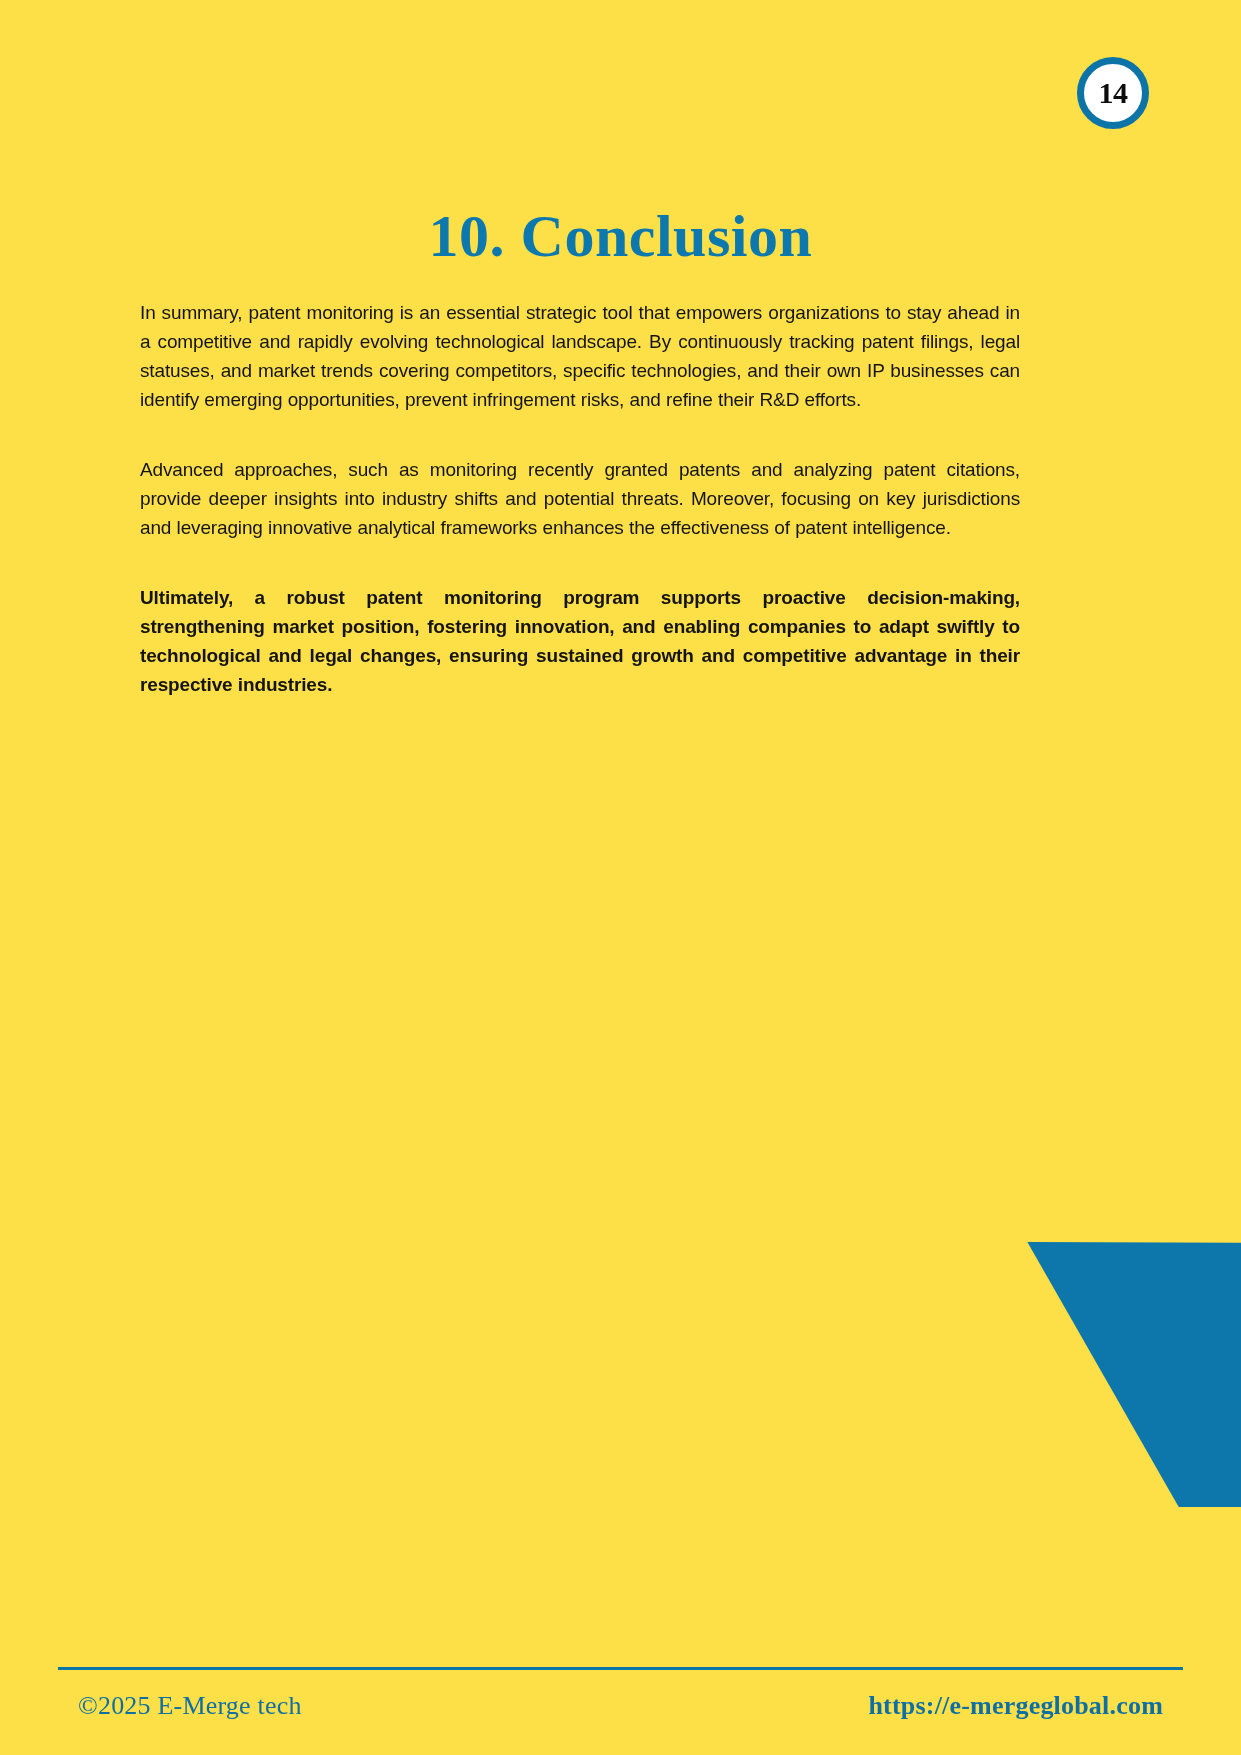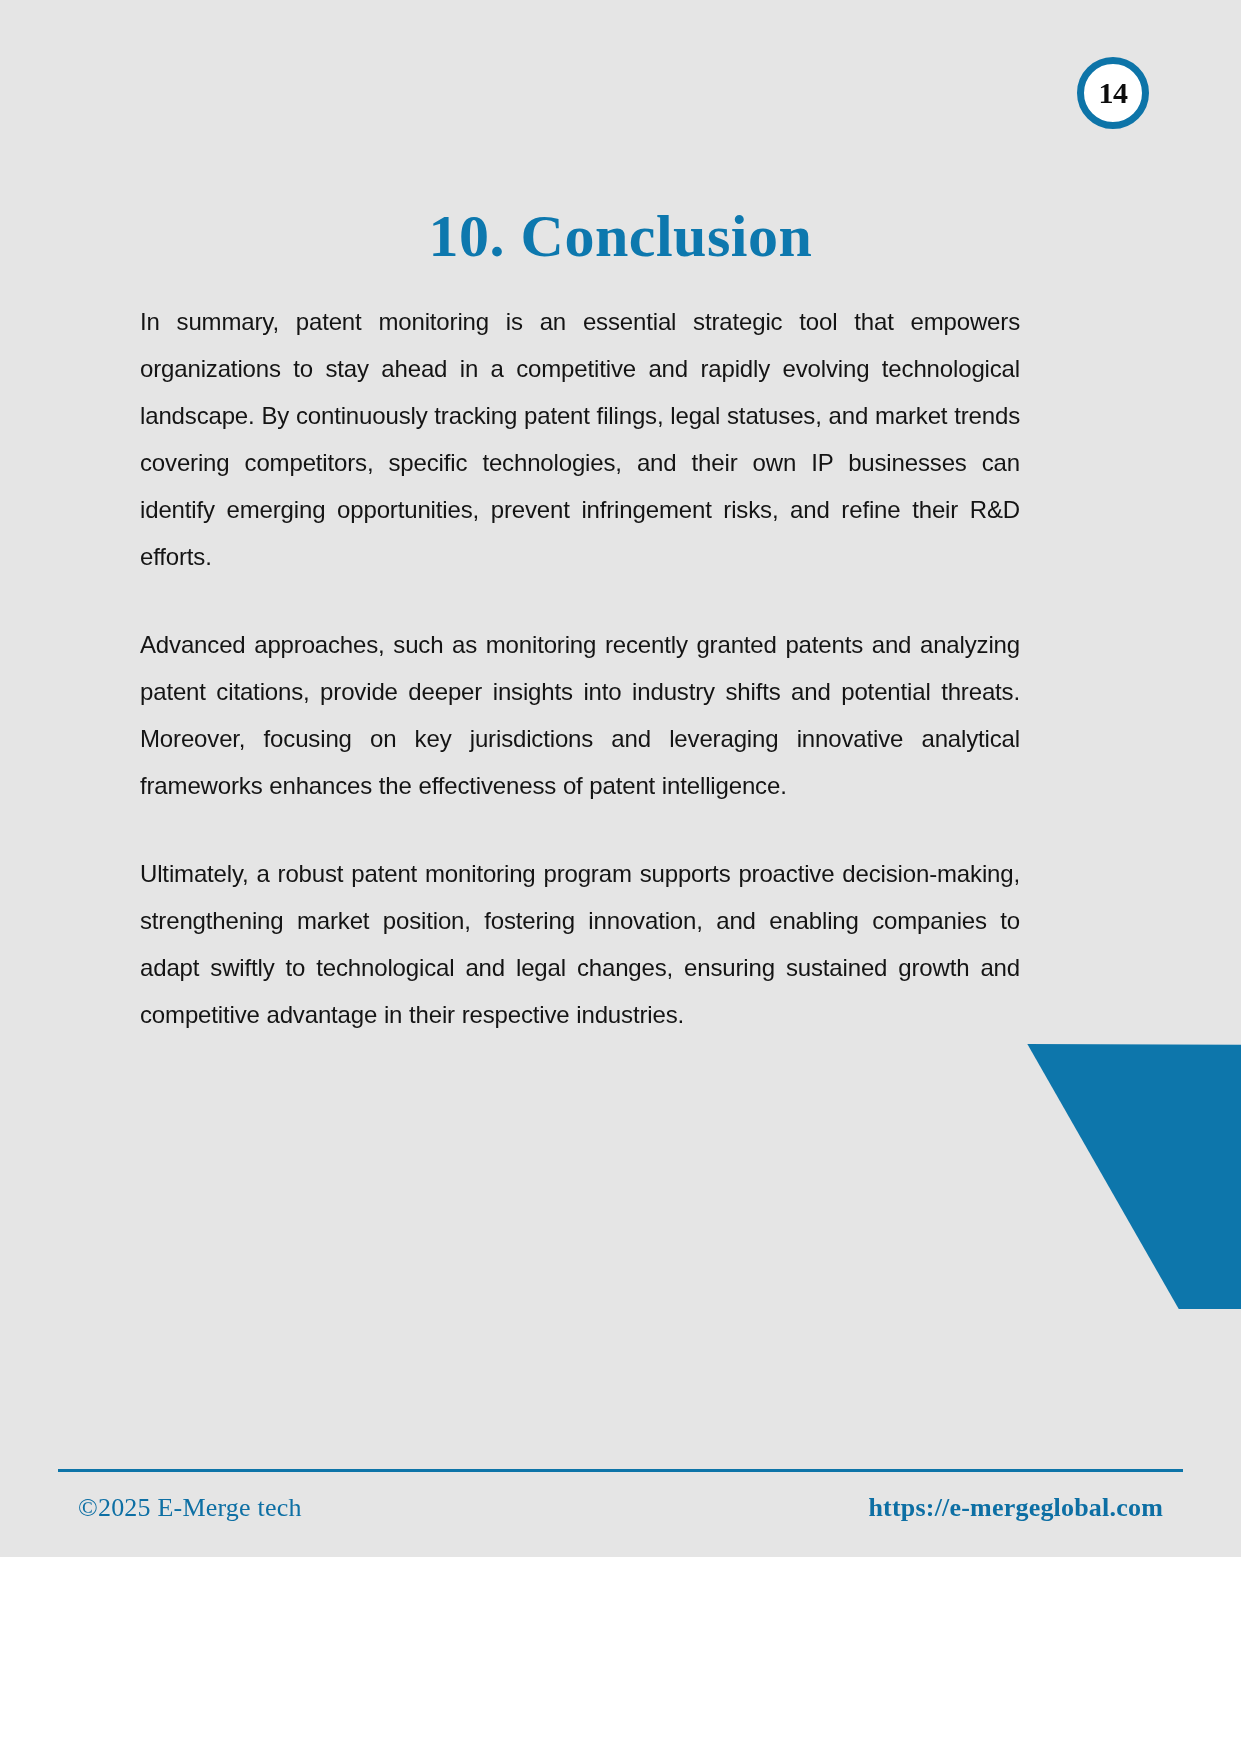--- a/index.html
+++ b/index.html
@@ -6,22 +6,22 @@
     margin: 0;
     padding: 0;
     background: #ffffff;
   }
   body {
     font-family: "Liberation Sans", sans-serif;
   }
   .page {
     position: relative;
     width: 1241px;
-    height: 1557px;
-    background: #e5e5e5;
+    height: 1755px;
+    background: #fde047;
     overflow: hidden;
     box-sizing: border-box;
   }
 
   
   .page-number-badge {
     position: absolute;
     top: 57px;
     right: 92px;
     width: 72px;
@@ -61,28 +61,28 @@
   
   .body-area {
     position: absolute;
     top: 298px;
     left: 140px;
     width: 880px;
   }
   .para {
     text-align: justify;
     font-family: "Liberation Sans", sans-serif;
-    font-size: 24px;
-    line-height: 47px;
+    font-size: 19px;
+    line-height: 29px;
     color: #141414;
     margin: 0 0 41px 0;
     letter-spacing: -0.15px;
     word-spacing: 0.2px;
   }
-  .para:last-child { margin-bottom: 16px; }
+  .para:last-child { margin-bottom: 16px; font-weight: bold; }
 
   
   .corner-shape {
     position: absolute;
     right: 0;
     bottom: 248px;
     width: 283px;
     height: 265px;
     background: #0d76ab;
     clip-path: polygon(24.5% 0%, 100% 0.3%, 100% 100%, 78% 100%);

